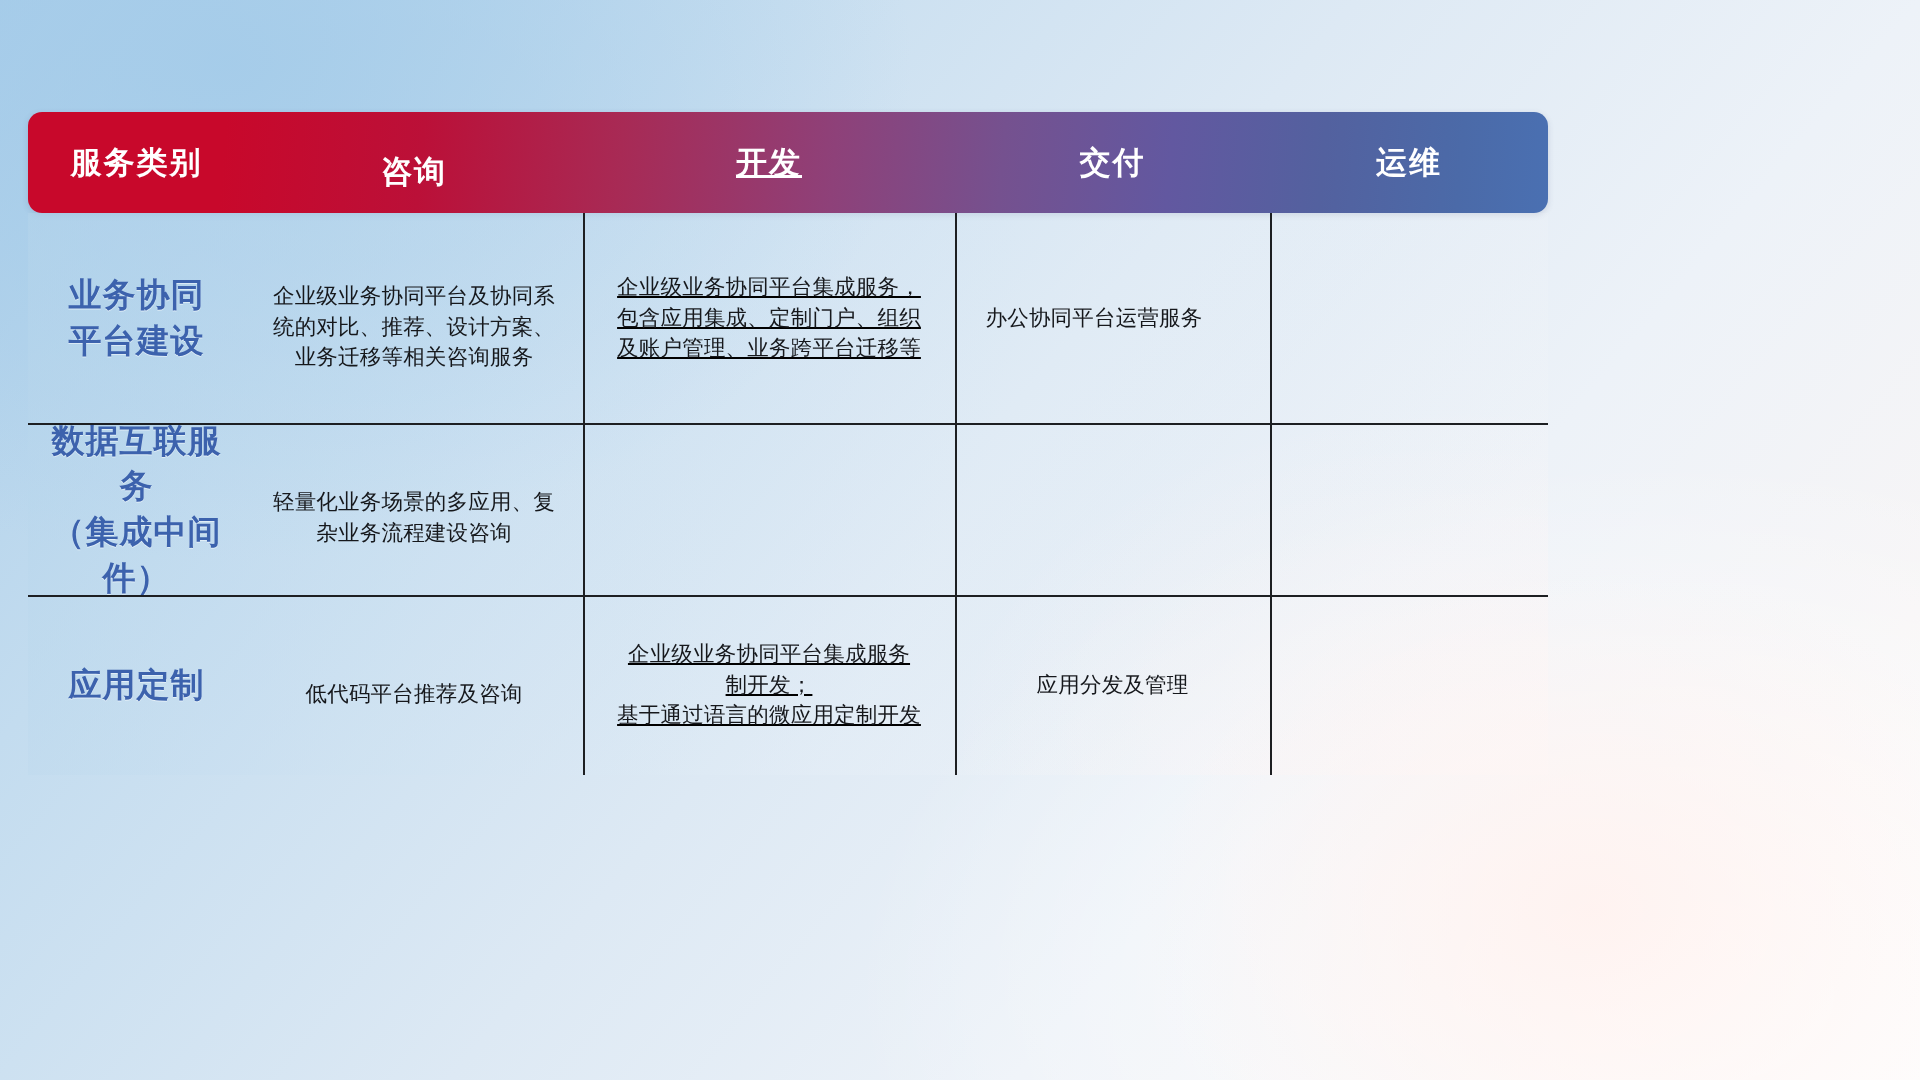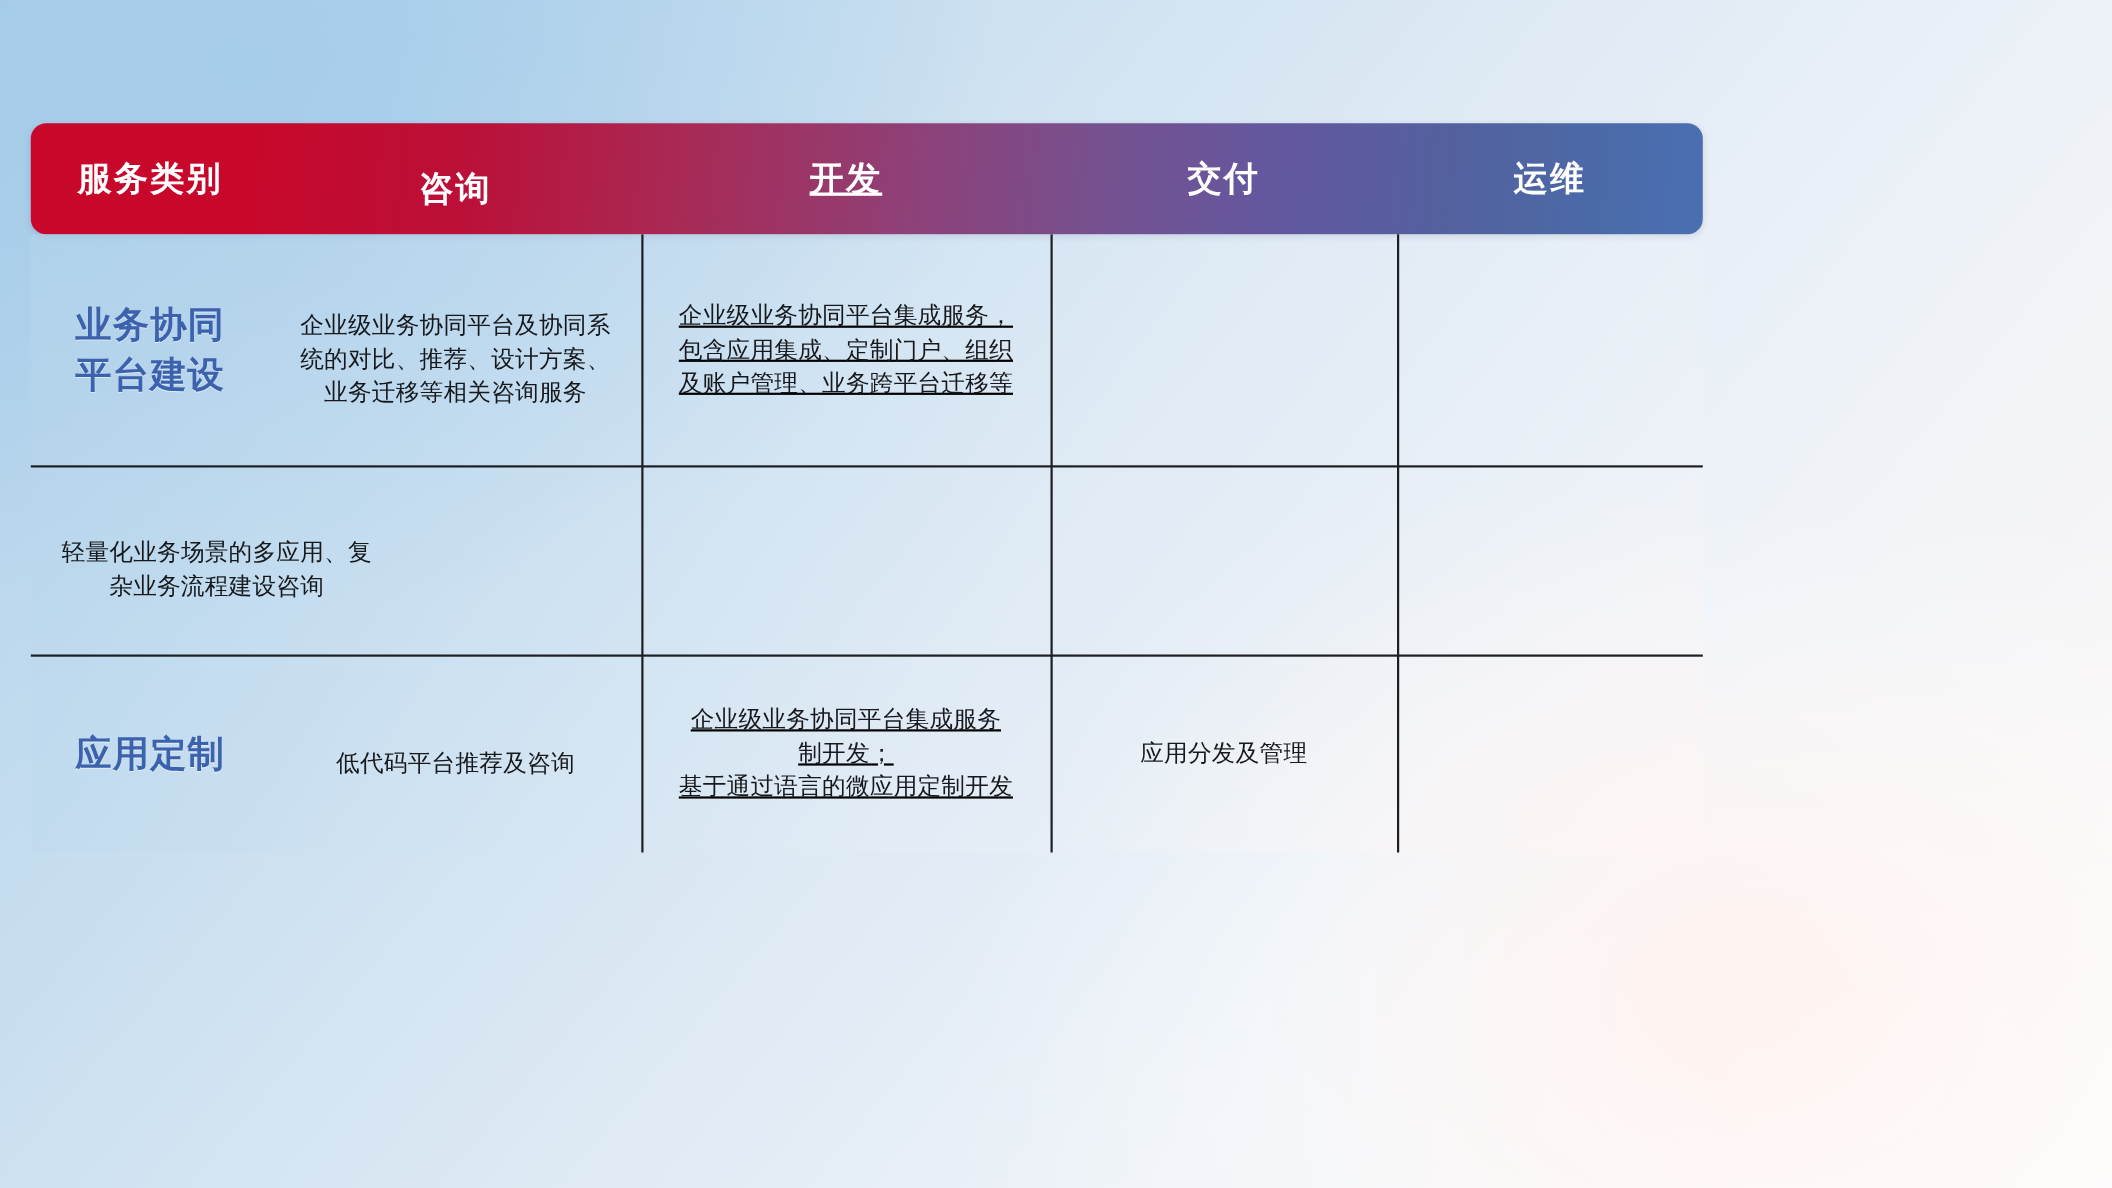--- a/index.html
+++ b/index.html
@@ -201,23 +201,30 @@
         <div class="mcell c1">
           <span class="cell-text">企业级业务协同平台及协同系
 统的对比、推荐、设计方案、
 业务迁移等相关咨询服务</span>
         </div>
         <div class="mcell c2">
           <span class="cell-text">企业级业务协同平台集成服务，
 包含应用集成、定制门户、组织
 及账户管理、业务跨平台迁移等</span>
         </div>
+        <div class="mcell c4">
+          <span class="cell-text">办公协同平台运营服务</span>
+        </div>
       </div>
 
       <div class="mrow r2">
+        <div class="mcell c0">
+          <span class="cat-text">数据互联服务
+（集成中间件）</span>
+        </div>
         <div class="mcell c1">
           <span class="cell-text">轻量化业务场景的多应用、复
 杂业务流程建设咨询</span>
         </div>
         <div class="mcell c3">
           <span class="cell-text"></span>
         </div>
         <div class="mcell c4">
           <span class="cell-text"></span>
         </div>

